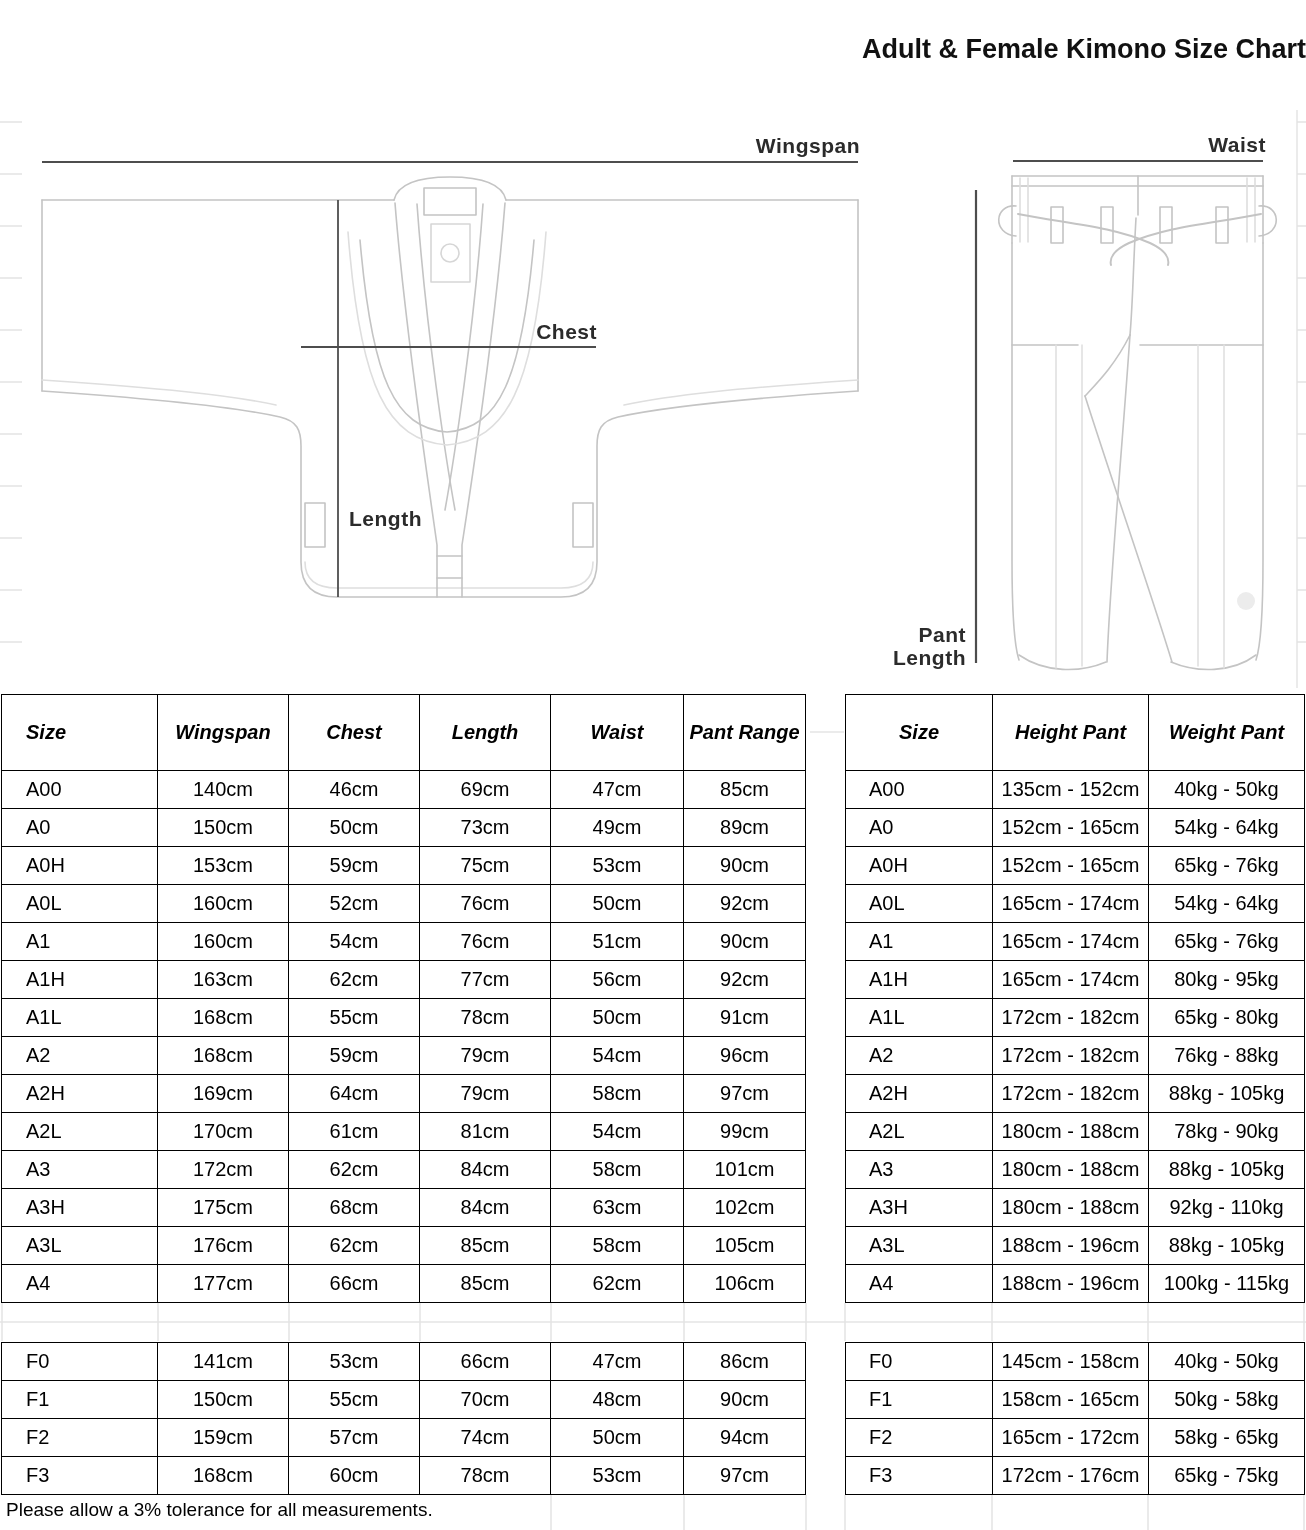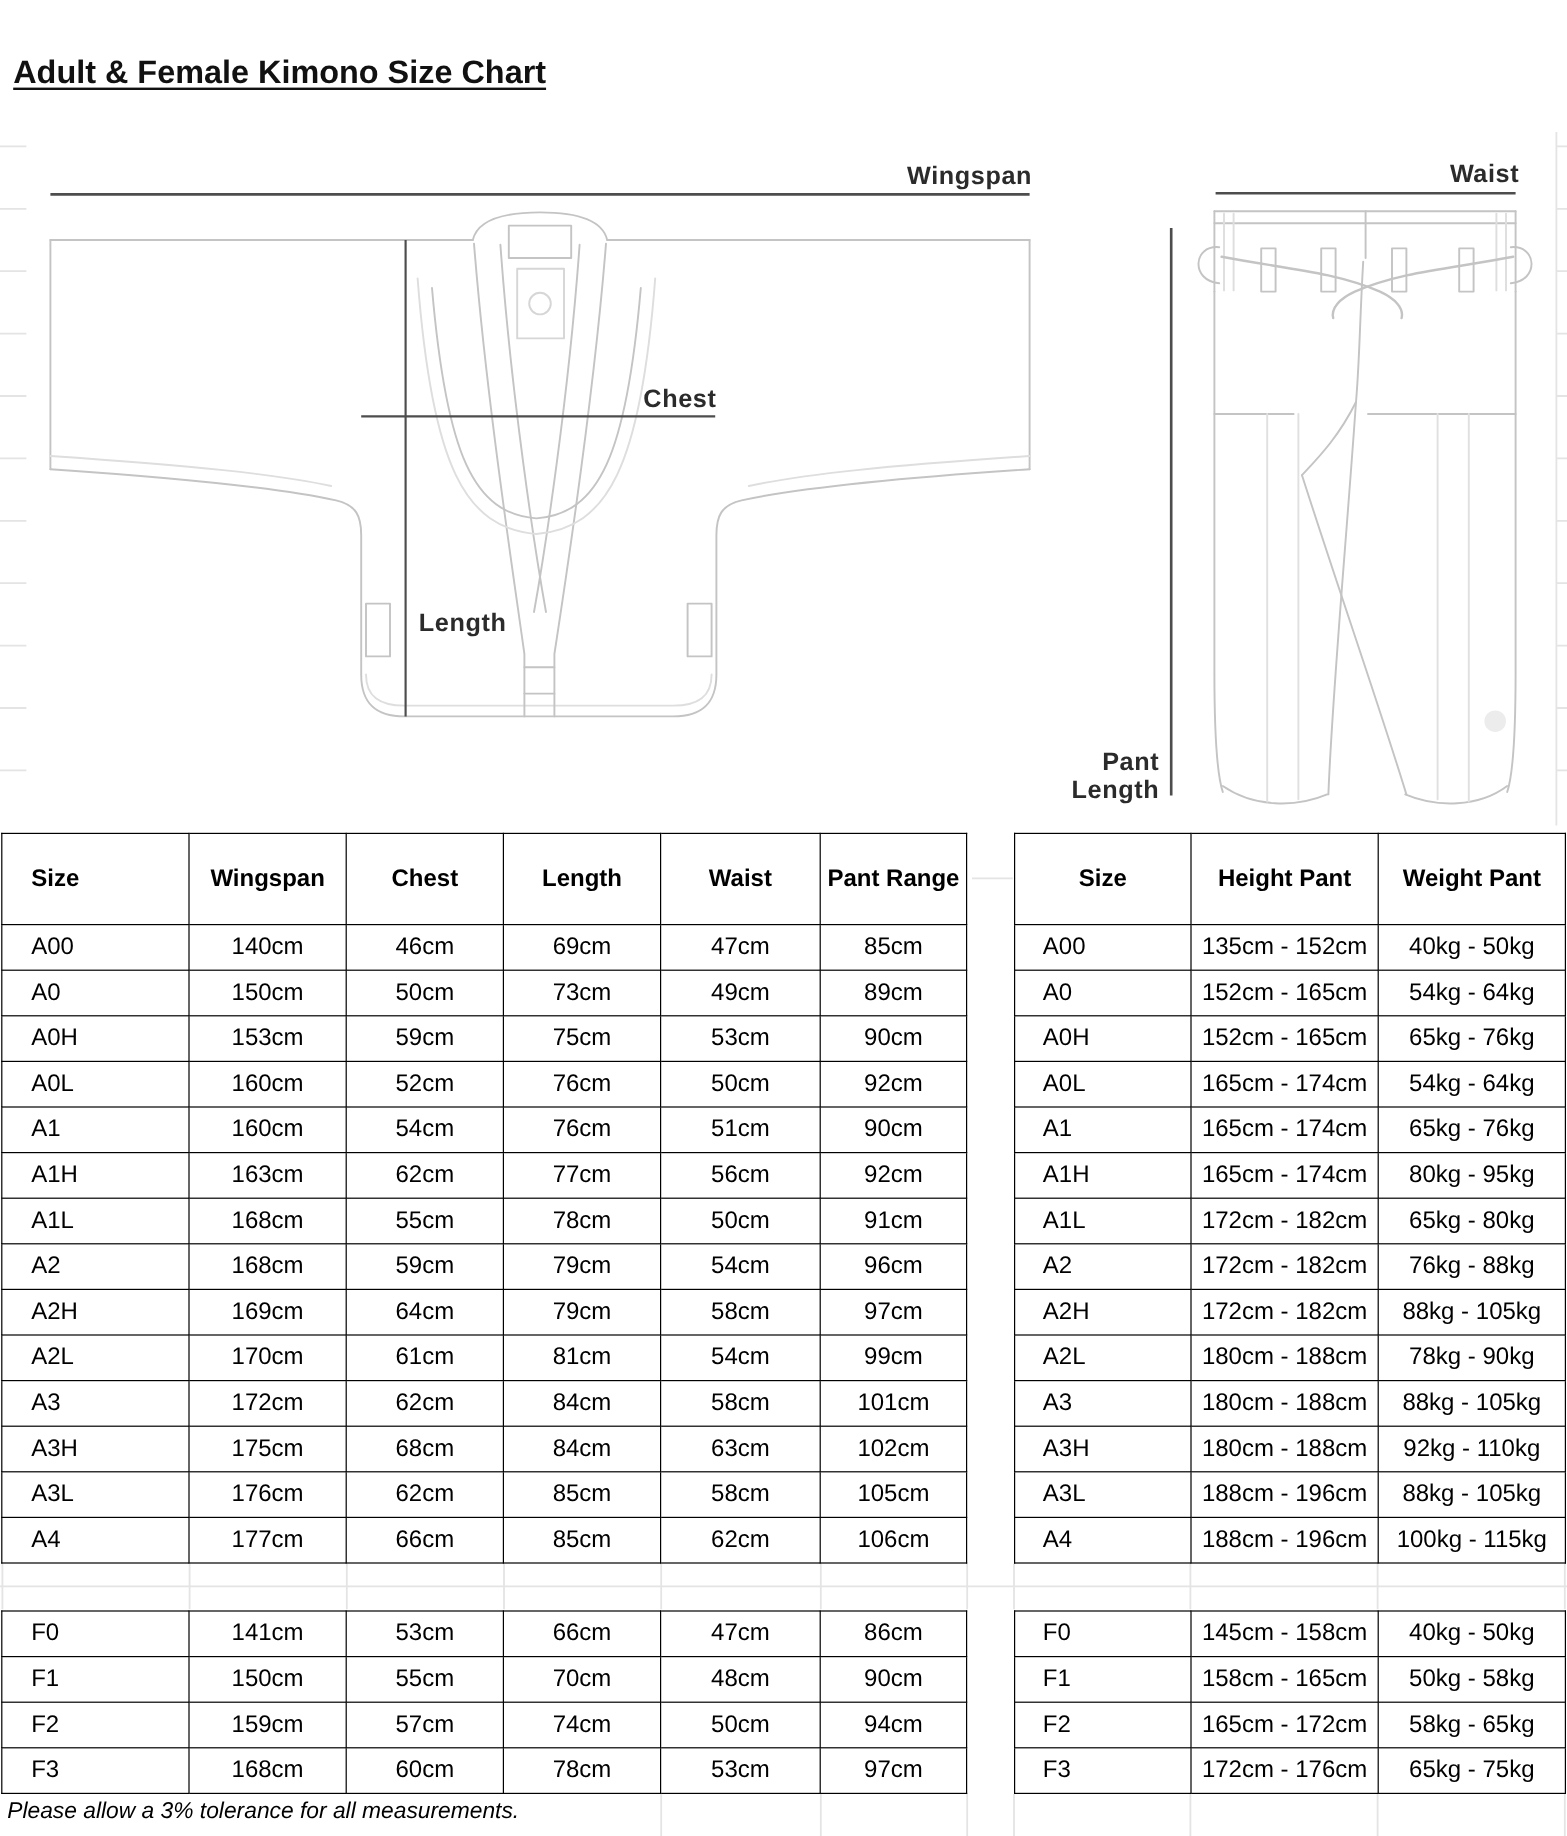--- a/index.html
+++ b/index.html
@@ -5,53 +5,52 @@
   html,body{margin:0;padding:0;background:#ffffff;}
   .page{
     position:relative;
     width:1306px;height:1530px;
     background:#ffffff;
     font-family:"Liberation Sans", sans-serif;
     overflow:hidden;
   }
   .illustration-layer{position:absolute;left:0;top:0;pointer-events:none;}
   .page-title{
-    position:absolute;left:0;right:0;top:34px;margin:11px;
-    text-align:left;
+    position:absolute;left:0;right:0;top:34px;margin:0;
+    text-align:right;
     font-size:27px;font-weight:bold;color:#111;
-    text-decoration:underline;
     text-underline-offset:4px;
   }
   .sizes-table{
     position:absolute;
     border-collapse:collapse;
     table-layout:fixed;
     background:transparent;
   }
   .sizes-table th,.sizes-table td{
     border:1px solid #000;
     padding:0;
     text-align:center;
     font-size:20px;
     color:#000;
     overflow:hidden;
     white-space:nowrap;
   }
   .sizes-table th{font-weight:bold;}
-  .sizes-table thead tr{height:76px;}
+  .sizes-table thead tr{height:76px;font-style:italic;}
   .sizes-table tbody tr{height:38px;}
   .tbl-l{width:804px;}
   .tbl-r{width:459px;}
   
   .size-col-left th.c0,.size-col-left td.c0{text-align:left;padding-left:24px;}
   
   .size-data-left td.c0{text-align:left;padding-left:23px;}
   .footnote{
     position:absolute;left:6px;top:1499px;
-    font-size:19px;font-style:italic;color:#000;
+    font-size:19px;color:#000;
   }
   svg text.diagram-label{
     font-family:"Liberation Sans", sans-serif;
     font-weight:700;
     font-size:21px;
     fill:#2b2b2b;
     letter-spacing:0.5px;
   }
 </style>
 </head>

